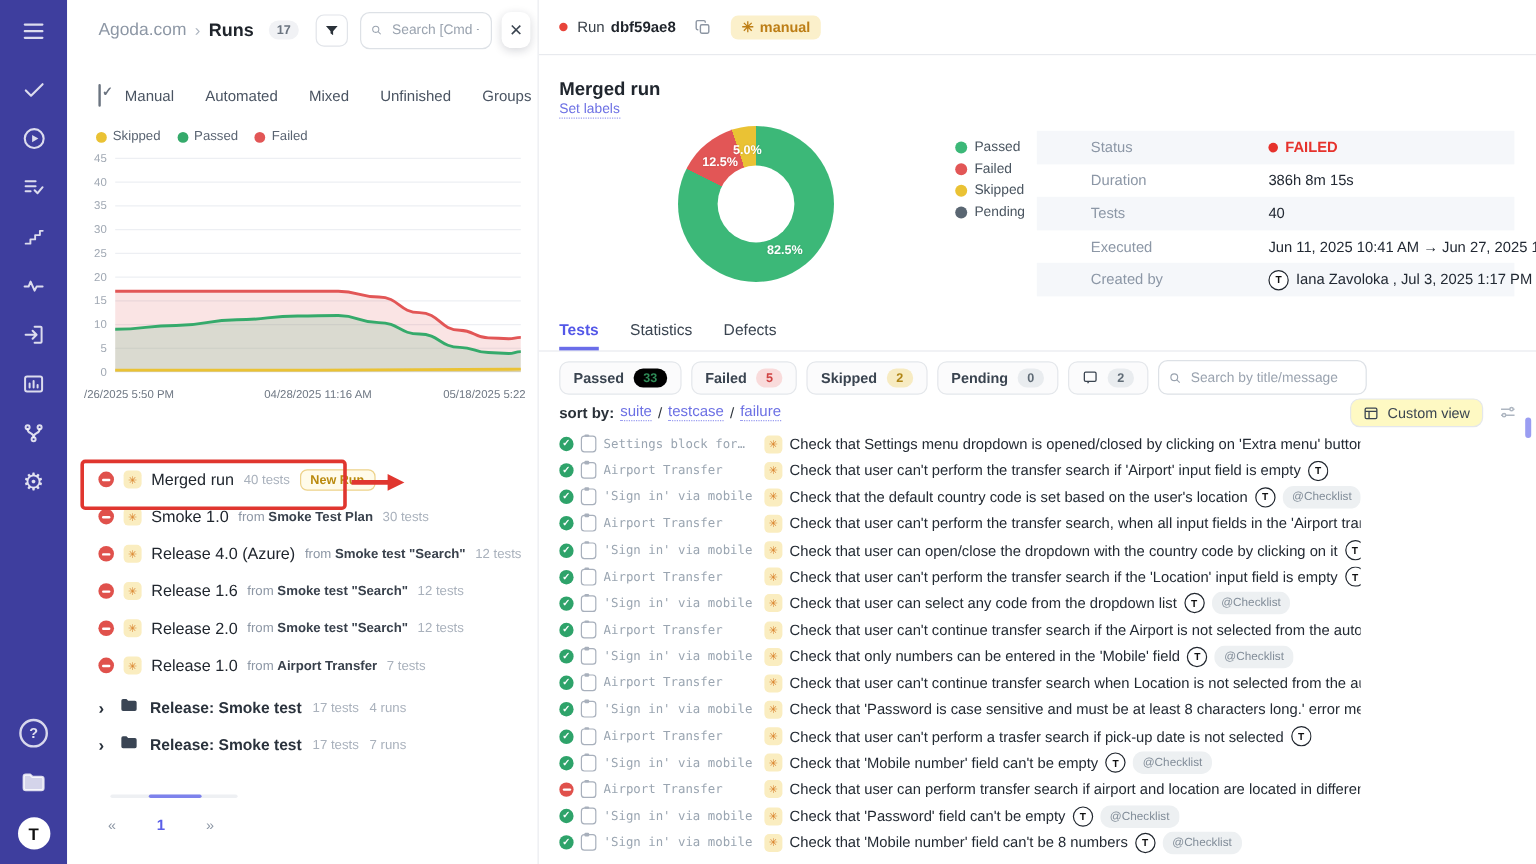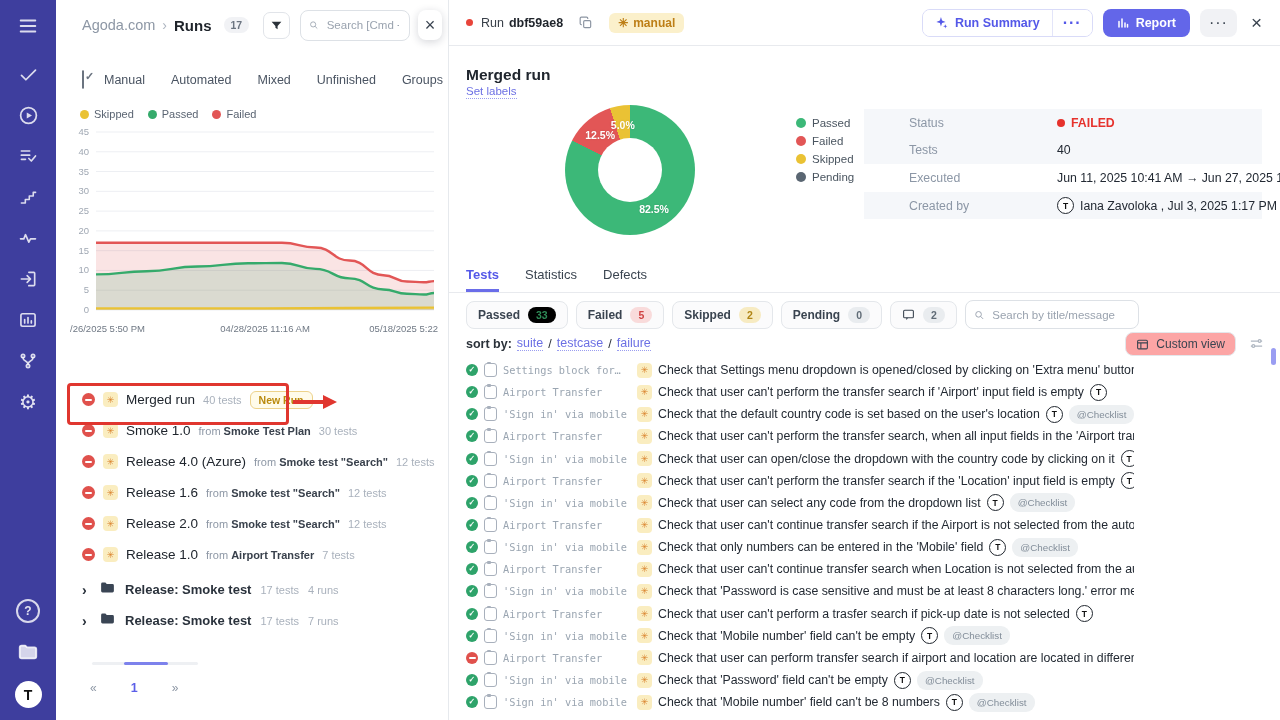--- a/index.html
+++ b/index.html
@@ -143,21 +143,21 @@
   .pill.yellow{background:#F7EBC2;color:#B08515;}
   .pill.gray{background:#E9ECEF;color:#5F6B76;}
   .rp-search{height:27px;width:156px;border:1px solid #DDE1E6;border-radius:8px;display:flex;align-items:center;
     padding:0 8px;background:#fff;}
   
   .sort-row{position:absolute;top:336px;left:17px;display:flex;align-items:center;gap:5px;font-size:12.5px;}
   .sort-label{font-weight:700;color:#2A3139;}
   .sort-link{color:#6C70E4;border-bottom:1px dotted #9a9df0;cursor:pointer;}
   .sort-sep{color:#2A3139;}
   .custom-view{position:absolute;top:332px;right:44px;display:flex;align-items:center;gap:7px;
-    background:#fca5a5;border:1px solid #E4E7EB;border-radius:8px;padding:4px 10px;cursor:pointer;}
+    background:#fef9c3;border:1px solid #E4E7EB;border-radius:8px;padding:4px 10px;cursor:pointer;}
   .custom-view span{font-size:12px;color:#3A4450;}
   .sliders-btn{position:absolute;top:336px;right:16px;background:none;border:none;cursor:pointer;padding:0;}
   
   .tests-list{position:absolute;top:359px;left:17px;width:668px;}
   .test-row{height:22.15px;display:flex;align-items:center;gap:6px;overflow:hidden;cursor:pointer;}
   .test-row .st-pass,.test-row .st-fail{width:12px;height:12px;}
   .test-row .st-pass::before{font-size:8px;line-height:12px;left:2.5px;}
   .test-row .st-fail::before{left:2.5px;top:5px;}
   .cb-ic{width:11px;height:12px;border:1.3px solid #A8B0BC;border-radius:3px;position:relative;flex-shrink:0;}
   .cb-ic::before{content:"";position:absolute;top:-2px;left:2.2px;width:4px;height:2.4px;background:#A8B0BC;border-radius:1px;}
@@ -406,40 +406,20 @@
       <button class="copy-btn">
           <svg width="14" height="14" viewBox="0 0 24 24" fill="none" stroke="#8C95A2" stroke-width="2">
             <rect x="8" y="8" width="12" height="12" rx="2"></rect>
             <path d="M5 15H4a2 2 0 0 1-2-2V4a2 2 0 0 1 2-2h9a2 2 0 0 1 2 2v1"></path>
           </svg>
         </button>
       <span class="manual-chip">
         <span class="man-ic"></span>
         <span>manual</span>
       </span>
-      <div class="rp-actions">
-        <span class="split-btn">
-          <button class="split-main">
-            <svg width="13" height="13" viewBox="0 0 24 24">
-                <path d="M11 2l2 6.5L19.5 11 13 13 11 19.5 9 13 2.5 11 9 8.5z" fill="#5458E8"></path>
-                <path d="M19 15l1 3 3 1-3 1-1 3-1-3-3-1 3-1z" fill="#5458E8"></path>
-              </svg>
-            <span>Run Summary</span>
-          </button>
-          <button class="split-more"></button>
-        </span>
-        <button class="report-btn">
-          <svg width="12" height="12" viewBox="0 0 24 24">
-              <path d="M4 20V9M10 20V4M16 20v-8M21 20v-5" stroke="#fff" stroke-width="3" stroke-linecap="round"></path>
-            </svg>
-          <span>Report</span>
-        </button>
-        <button class="more-btn"></button>
-        <button class="rp-close"></button>
-      </div>
     </div>
 
     <h1 class="rp-title">Merged run</h1>
     <span class="set-labels">Set labels</span>
 
     <div class="overview">
       <div class="donut-wrap" id="donut-wrap">
         <div class="donut" id="donut" style="background: conic-gradient(rgb(60, 184, 120) 0%, rgb(60, 184, 120) 82.5%, rgb(226, 86, 86) 82.5%, rgb(226, 86, 86) 95%, rgb(234, 194, 52) 95%, rgb(234, 194, 52) 100%);"></div>
         <div class="donut-hole"></div>
       <span class="dlabel" style="left: 89.0349px; top: 104.221px;">82.5%</span>
@@ -461,20 +441,24 @@
           </span>
           <span class="dl-item">
             <span class="dl-dot" style="background: rgb(90, 102, 114);"></span>
             <span>Pending</span>
           </span>
         </div>
       <div class="info-table" id="info-table">
           <div class="info-row alt">
             <span class="info-label">Status</span>
             <span class="info-value failed"><span class="fail-dot"></span>FAILED</span>
+          </div>
+          <div class="info-row">
+            <span class="info-label">Duration</span>
+            <span class="info-value">386h 8m 15s</span>
           </div>
           <div class="info-row alt">
             <span class="info-label">Tests</span>
             <span class="info-value">40</span>
           </div>
           <div class="info-row">
             <span class="info-label">Executed</span>
             <span class="info-value">Jun 11, 2025 10:41 AM → Jun 27, 2025 12:49 PM</span>
           </div>
           <div class="info-row alt">

